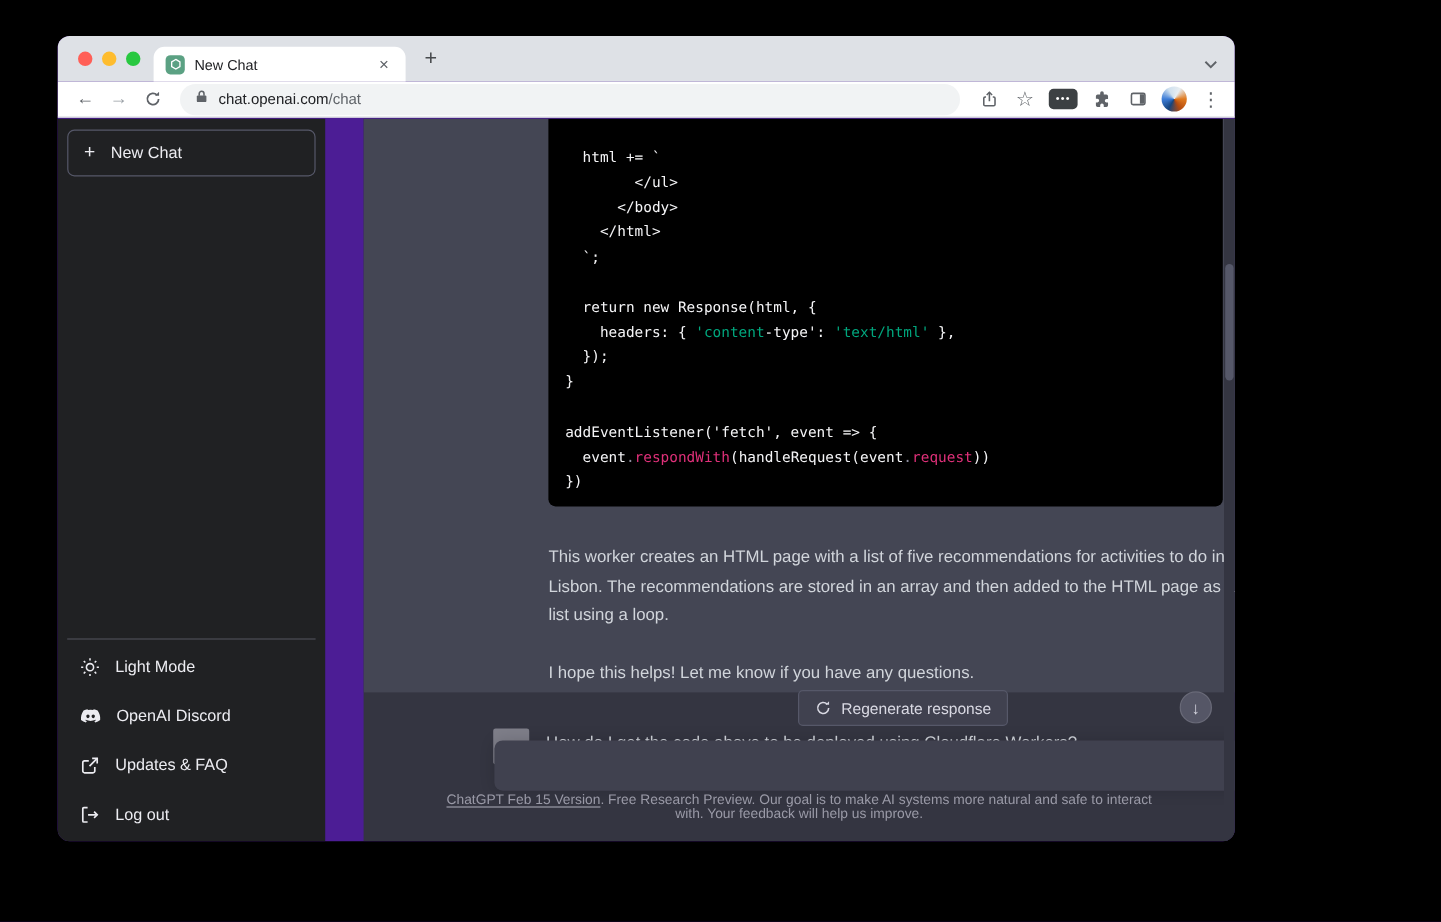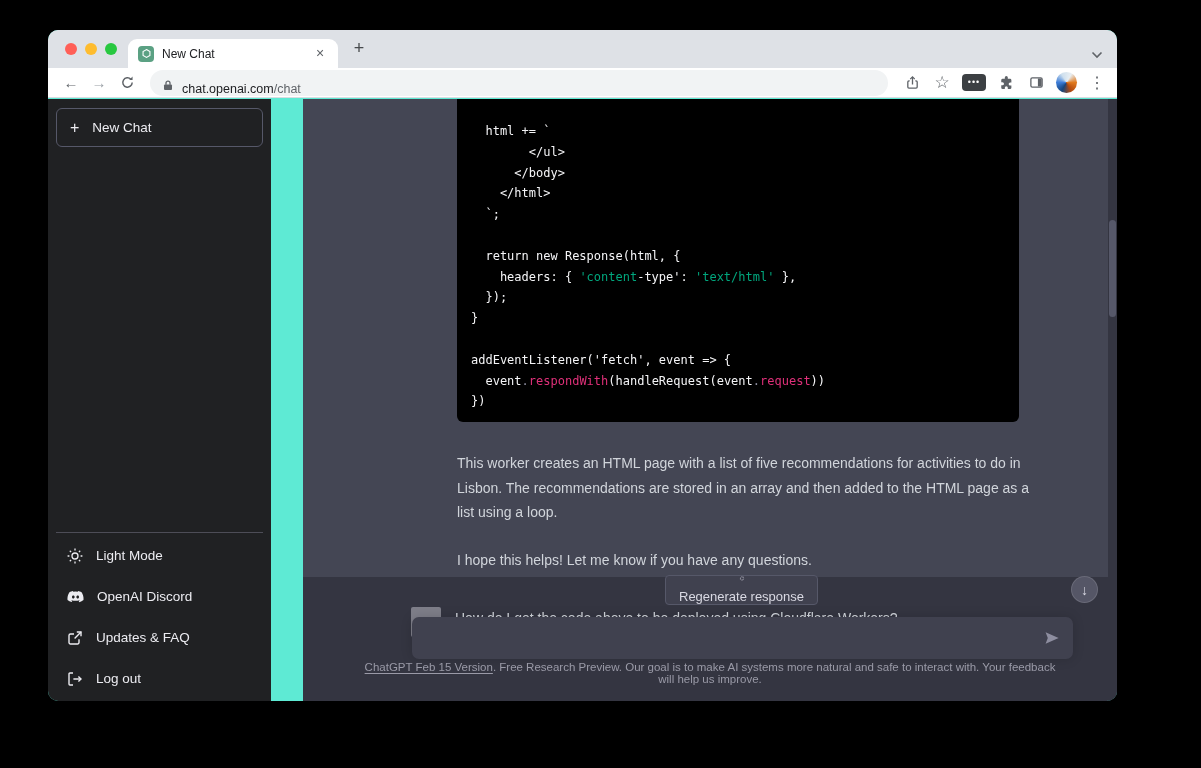--- a/index.html
+++ b/index.html
@@ -1,20 +1,20 @@
 <!DOCTYPE html>
 <html><head>
 <meta charset="utf-8">
 <style>
   * { margin:0; padding:0; box-sizing:border-box; }
   html,body { width:1201px; height:768px; background:#000; overflow:hidden;
               font-family:"Liberation Sans", sans-serif; }
 
-  .window { position:absolute; left:48px; top:30px; width:1069px; height:671px;
-            border-radius:10px; overflow:hidden; background:#5eead4;
+  .window { position:absolute; left:48px; top:30px; width:981px; height:671px;
+            border-radius:10px; overflow:hidden; background:#4c1d95;
             box-shadow:0 25px 70px rgba(0,0,0,.65); }
 
   
   .tabstrip { position:relative; height:38px; background:#dee1e6; }
   .traffic { position:absolute; left:17px; top:13px; display:flex; gap:8px; }
   .traffic span { width:12px; height:12px; border-radius:50%; display:block; }
   .tl-red{background:#ff5f57;} .tl-yellow{background:#febc2e;} .tl-green{background:#28c840;}
   .tab { position:absolute; left:80px; bottom:0; width:210px; height:29px; background:#fff;
          border-radius:9px 9px 0 0; display:flex; align-items:center; padding:0 10px; }
   .favicon { width:16px; height:16px; border-radius:4px; background:#5ba183;
@@ -26,21 +26,21 @@
             font-size:18px; line-height:21px; text-align:center; }
   .strip-chevron { position:absolute; right:14px; top:15px; }
 
   
   .toolbar { height:30px; background:#fff; border-bottom:1px solid #dadce0;
              display:flex; align-items:center; padding:0 10px; gap:2px; }
   .nav-ico { width:26px; height:26px; display:flex; align-items:center; justify-content:center;
              color:#5f6368; font-size:15px; border-radius:50%; flex:none; }
   .nav-ico.disabled { color:#9aa0a6; }
   .omnibox { flex:1; height:26px; background:#f1f3f4; border-radius:13px; margin:0 8px;
-             display:flex; align-items:flex-end; padding:0 12px; gap:8px; min-width:0; }
+             display:flex; align-items:center; padding:0 12px; gap:8px; min-width:0; }
   .url { font-size:12.5px; white-space:nowrap; overflow:hidden; }
   .url .host { color:#202124; } .url .path { color:#5f6368; }
   .tb-right { display:flex; align-items:center; gap:10px; padding-left:4px; }
   .tb-ico { width:20px; height:20px; display:flex; align-items:center; justify-content:center;
             color:#5f6368; font-size:15px; flex:none; }
   .ext-badge { width:24px; height:17px; background:#3c4043; border-radius:4px;
                display:flex; align-items:center; justify-content:center; }
   .ext-badge i { font-style:normal; color:#fff; font-size:9px; letter-spacing:1px; line-height:1; }
   .avatar { width:21px; height:21px; border-radius:50%;
             background:conic-gradient(from 210deg,#16457e,#3d7dd8,#cfe0ee,#e8eef2,#e07a1f,#b34a10,#16457e); }
@@ -68,21 +68,21 @@
               font-size:12px; line-height:20.8px; color:#f5f5f7; white-space:pre; }
   .tok-str { color:#00a67d; } .tok-pink { color:#df3079; } .tok-dim { color:#8e8ea0; }
 
   .para { position:absolute; left:154px; width:580px; font-size:14px; line-height:24.5px;
           color:#d1d5db; }
   .para-1 { top:352px; } .para-2 { top:449px; }
 
   .regen-btn { position:absolute; left:362px; top:476px; height:30px; padding:0 13px;
                background:#40414f; border:1px solid #565869; border-radius:4px;
                display:flex; align-items:center; gap:8px; color:#d9d9e3; font-size:13px;
-               z-index:2; cursor:default;flex-direction:column; }
+               z-index:2; cursor:default; }
 
   .clipped-row { position:absolute; left:108px; top:508px; display:flex; gap:14px; z-index:1; }
   .clipped-avatar { width:30px; height:30px; border-radius:2px; background:#7e7e89; flex:none; }
   .clipped-text { font-size:14px; color:#d1d5db; padding-top:3px; white-space:nowrap; }
 
   .composer { position:absolute; left:109px; top:518px; width:661px; height:42px;
               background:#40414f; border-radius:7px; z-index:2;
               box-shadow:0 0 12px rgba(0,0,0,.15); display:flex; align-items:center; }
   .composer textarea { flex:1; height:100%; background:transparent; border:none; outline:none;
               resize:none; color:#ececf1; font-family:"Liberation Sans",sans-serif;

